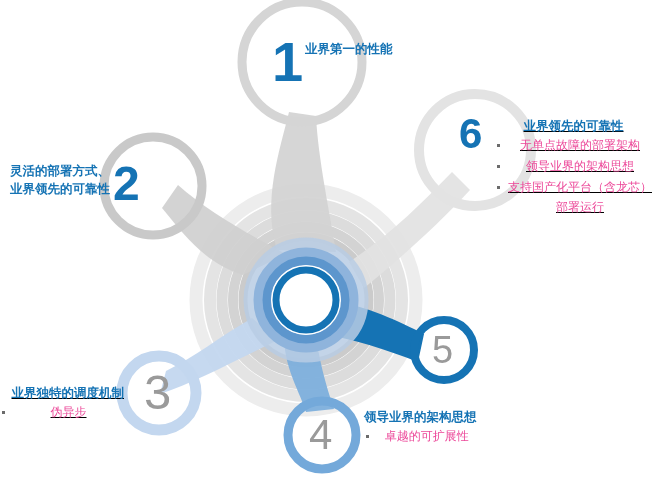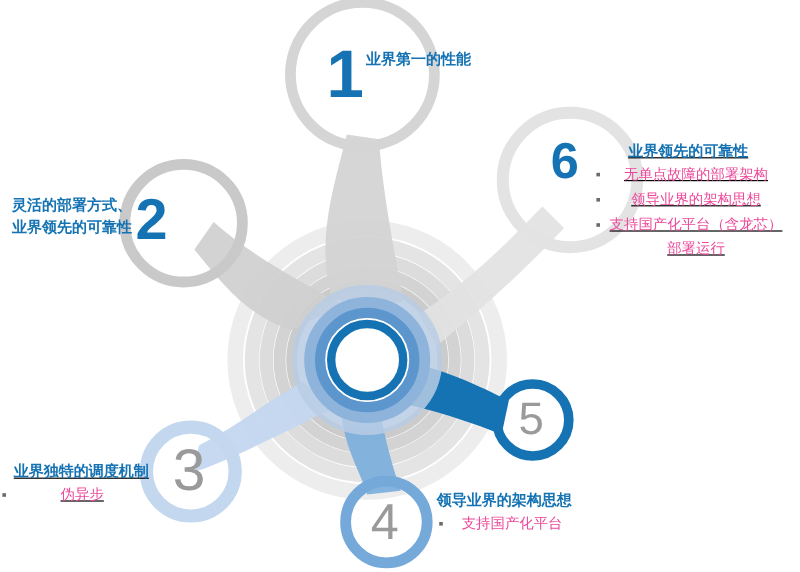--- a/index.html
+++ b/index.html
@@ -128,21 +128,21 @@
   <div class="callout cl-left" style="left:0px;top:384px;width:124px;text-decoration:underline;">
     <div class="c-title">业界独特的调度机制</div>
     <ul class="bullets" style="text-align:center;">
       <li>伪异步</li>
     </ul>
   </div>
 
   <div class="callout cl-right" style="left:364px;top:408px;">
     <div class="c-title">领导业界的架构思想</div>
     <ul class="bullets">
-      <li>支持国产化平台</li>
+      <li>卓越的可扩展性</li>
     </ul>
   </div>
 
 
   <div class="callout cl-right" style="left:495px;top:117px;text-decoration:underline;">
     <div class="c-title">业界领先的可靠性</div>
     <ul class="bullets">
       <li>无单点故障的部署架构</li>
       <li>领导业界的架构思想</li>
       <li>支持国产化平台（含龙芯）</li>

